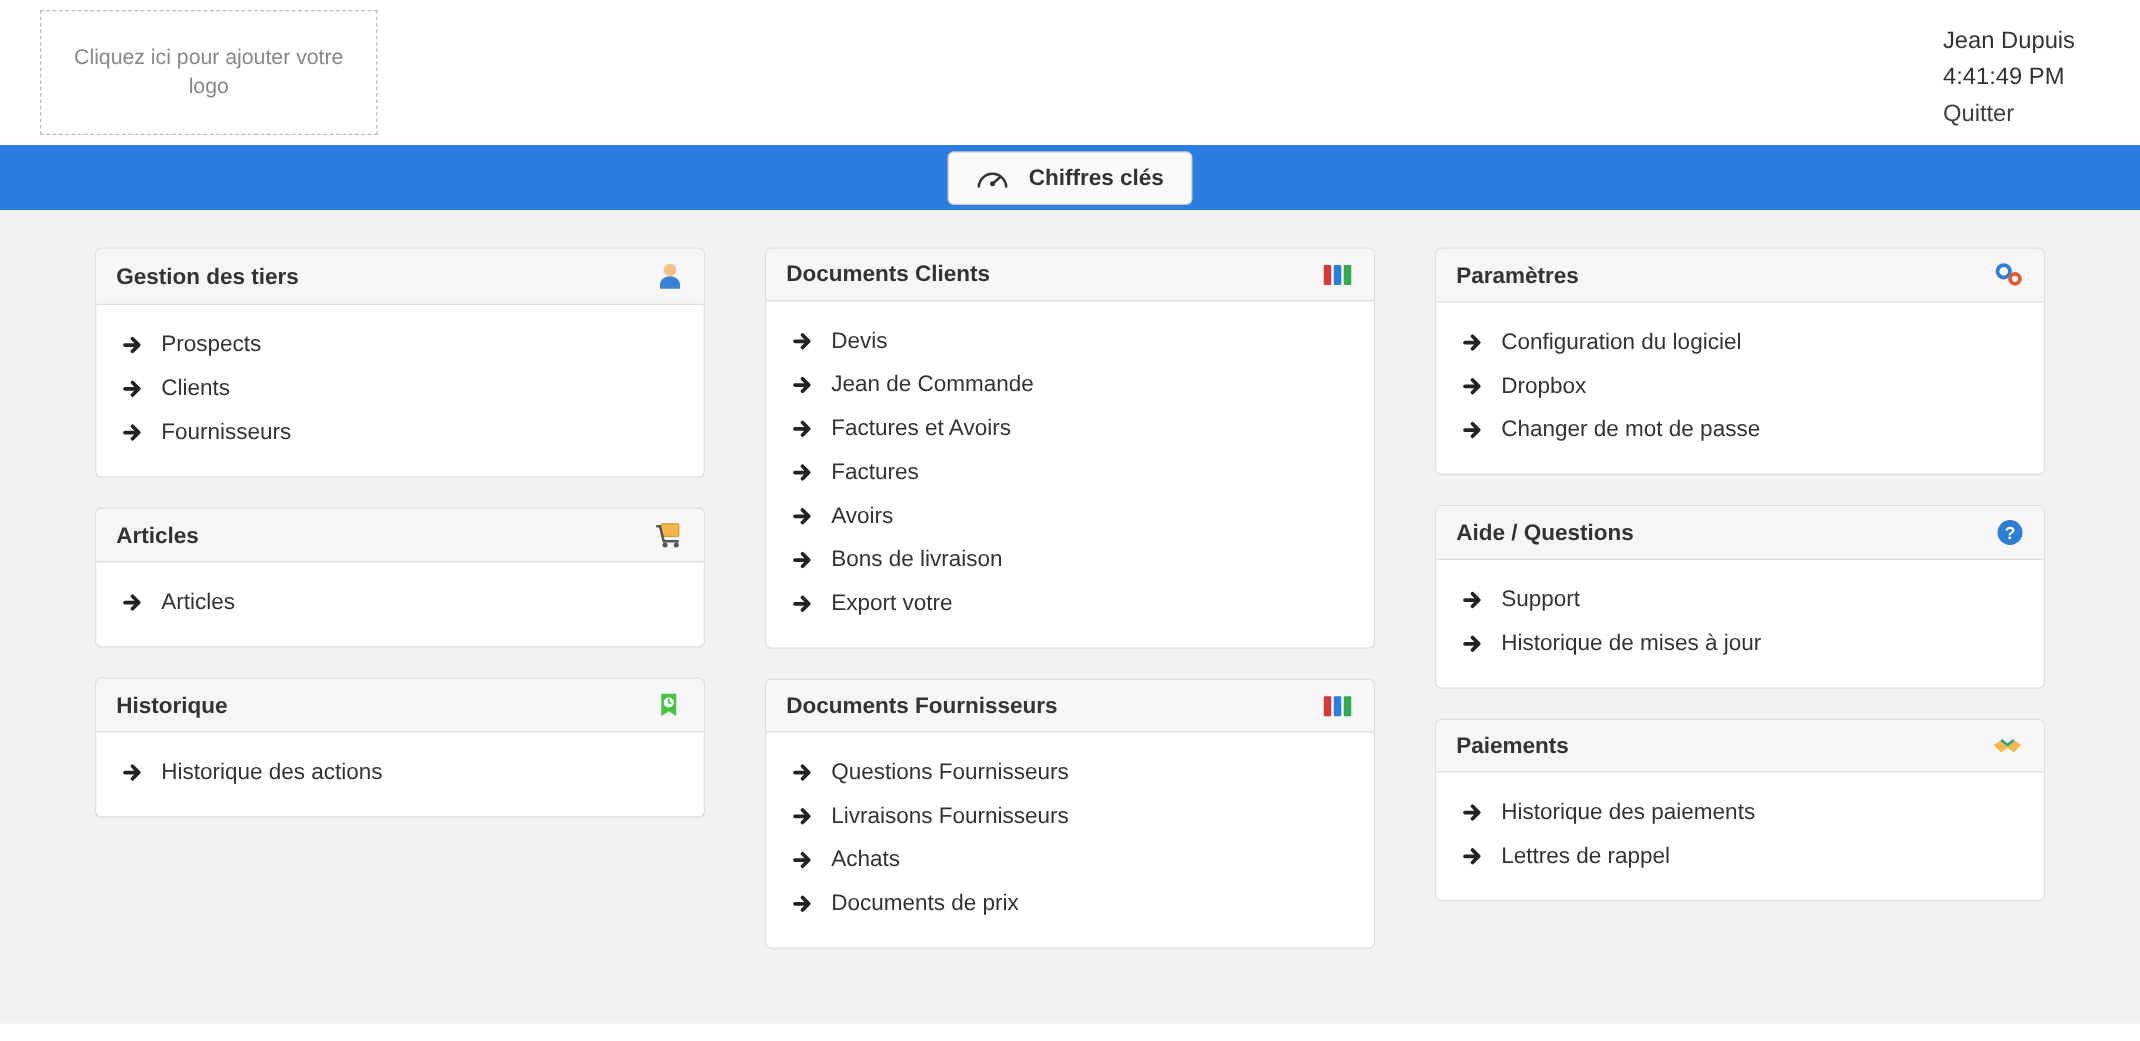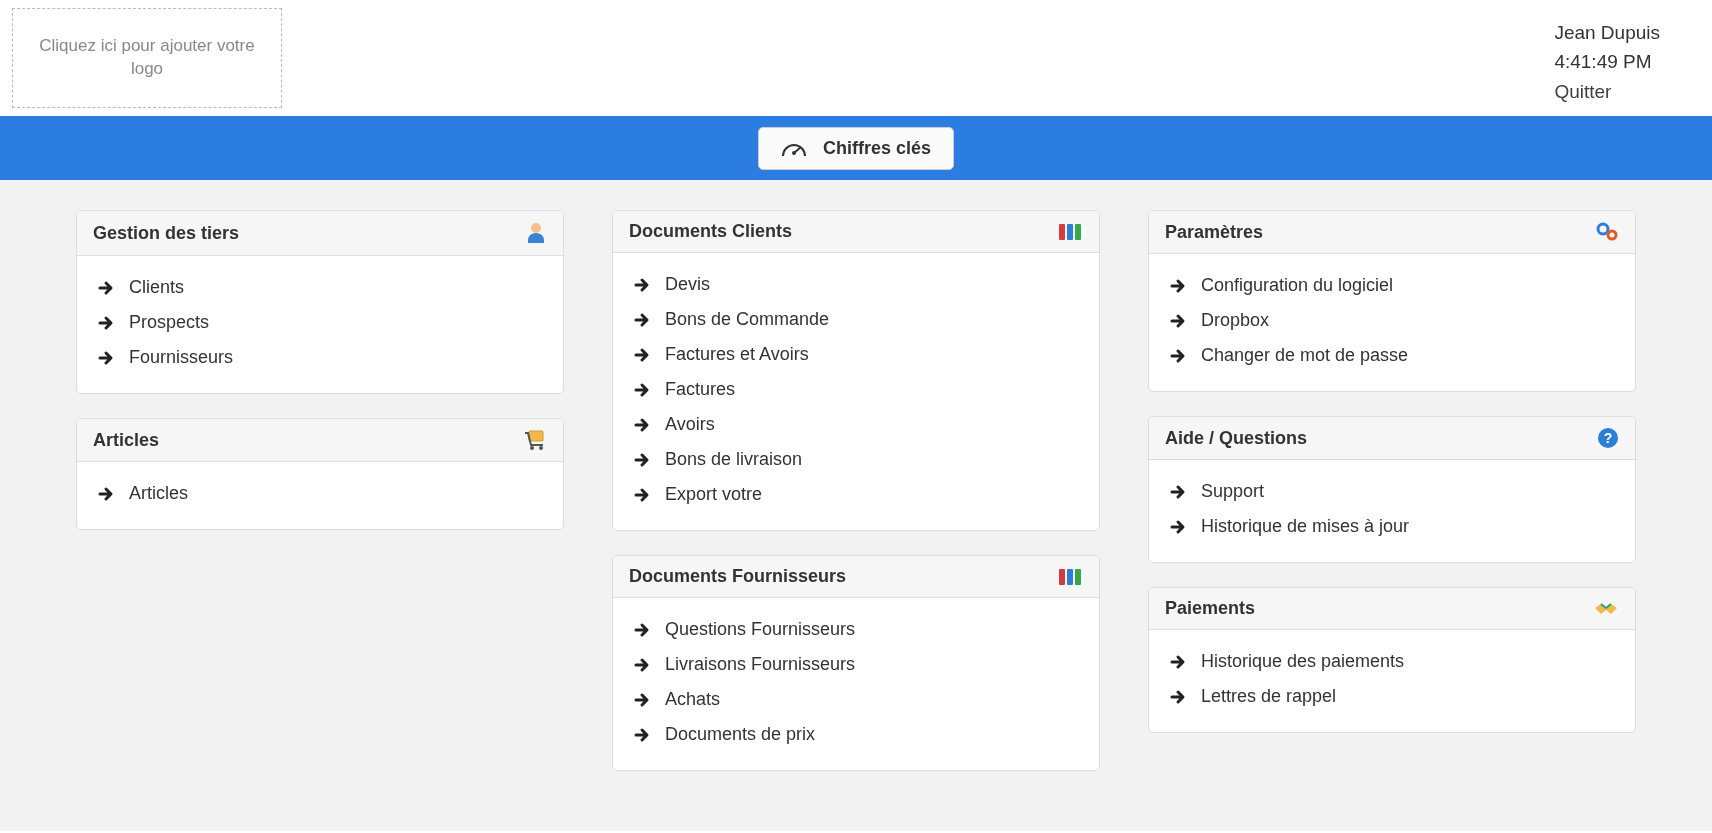--- a/index.html
+++ b/index.html
@@ -7,20 +7,21 @@
     font-family: "Helvetica Neue", Helvetica, Arial, sans-serif;
     font-size: 18px;
     color: #333;
     background: #fff;
   }
   .topbar {
     display: flex;
     justify-content: space-between;
     align-items: flex-start;
     padding: 8px 12px 8px 12px;
+    margin-left: 20px;
   }
   .logo-placeholder {
     width: 270px;
     height: 100px;
     border: 1px dashed #bbb;
     display: flex;
     align-items: center;
     justify-content: center;
     text-align: center;
     color: #888;
@@ -37,21 +38,21 @@
     line-height: 1.55;
     color: #333;
   }
   .user-block a.quit {
     color: #404040;
     text-decoration: none;
     cursor: pointer;
   }
   .bluebar {
     background: #2b7de1;
-    height: 64px;
+    height: 52px;
     display: flex;
     align-items: center;
     justify-content: center;
   }
   .key-btn {
     background: #fafafa;
     border: 1px solid #ccc;
     border-radius: 5px;
     padding: 10px 22px;
     display: flex;
@@ -152,29 +153,29 @@
           </span>
         </div>
         <div class="panel-body">
           <ul>
               <li>
                 <span class="arrow">
                   <svg width="16" height="16" viewBox="0 0 16 16">
                     <path d="M2 8h9M8 3l5 5-5 5" stroke="#222" stroke-width="3" fill="none" stroke-linecap="round" stroke-linejoin="round"></path>
                   </svg>
                 </span>
+                <span>Prospects</span>
+              </li>
+              <li>
+                <span class="arrow">
+                  <svg width="16" height="16" viewBox="0 0 16 16">
+                    <path d="M2 8h9M8 3l5 5-5 5" stroke="#222" stroke-width="3" fill="none" stroke-linecap="round" stroke-linejoin="round"></path>
+                  </svg>
+                </span>
                 <span>Clients</span>
-              </li>
-              <li>
-                <span class="arrow">
-                  <svg width="16" height="16" viewBox="0 0 16 16">
-                    <path d="M2 8h9M8 3l5 5-5 5" stroke="#222" stroke-width="3" fill="none" stroke-linecap="round" stroke-linejoin="round"></path>
-                  </svg>
-                </span>
-                <span>Prospects</span>
               </li>
               <li>
                 <span class="arrow">
                   <svg width="16" height="16" viewBox="0 0 16 16">
                     <path d="M2 8h9M8 3l5 5-5 5" stroke="#222" stroke-width="3" fill="none" stroke-linecap="round" stroke-linejoin="round"></path>
                   </svg>
                 </span>
                 <span>Fournisseurs</span>
               </li>
             </ul>
@@ -200,20 +201,44 @@
                   <svg width="16" height="16" viewBox="0 0 16 16">
                     <path d="M2 8h9M8 3l5 5-5 5" stroke="#222" stroke-width="3" fill="none" stroke-linecap="round" stroke-linejoin="round"></path>
                   </svg>
                 </span>
                 <span>Articles</span>
               </li>
             </ul>
         </div>
       </div>
 
+      <div class="panel">
+        <div class="panel-head">
+          <span>Historique</span>
+          <span class="hicon">
+            <svg width="22" height="22" viewBox="0 0 22 22">
+              <path d="M4 2h12v18l-6-4-6 4z" fill="#4ac24a"></path>
+              <circle cx="10" cy="9" r="4" fill="#fff"></circle>
+              <path d="M10 6v3l2 1" stroke="#4ac24a" stroke-width="1.5" fill="none"></path>
+            </svg>
+          </span>
+        </div>
+        <div class="panel-body">
+          <ul>
+              <li>
+                <span class="arrow">
+                  <svg width="16" height="16" viewBox="0 0 16 16">
+                    <path d="M2 8h9M8 3l5 5-5 5" stroke="#222" stroke-width="3" fill="none" stroke-linecap="round" stroke-linejoin="round"></path>
+                  </svg>
+                </span>
+                <span>Historique des actions</span>
+              </li>
+            </ul>
+        </div>
+      </div>
 
     </div>
 
     <div class="col">
 
       <div class="panel">
         <div class="panel-head">
           <span>Documents Clients</span>
           <span class="hicon">
             <svg width="26" height="20" viewBox="0 0 26 20">
@@ -232,21 +257,21 @@
                   </svg>
                 </span>
                 <span>Devis</span>
               </li>
               <li>
                 <span class="arrow">
                   <svg width="16" height="16" viewBox="0 0 16 16">
                     <path d="M2 8h9M8 3l5 5-5 5" stroke="#222" stroke-width="3" fill="none" stroke-linecap="round" stroke-linejoin="round"></path>
                   </svg>
                 </span>
-                <span>Bons de Commande</span>
+                <span>Jean de Commande</span>
               </li>
               <li>
                 <span class="arrow">
                   <svg width="16" height="16" viewBox="0 0 16 16">
                     <path d="M2 8h9M8 3l5 5-5 5" stroke="#222" stroke-width="3" fill="none" stroke-linecap="round" stroke-linejoin="round"></path>
                   </svg>
                 </span>
                 <span>Factures et Avoirs</span>
               </li>
               <li>

